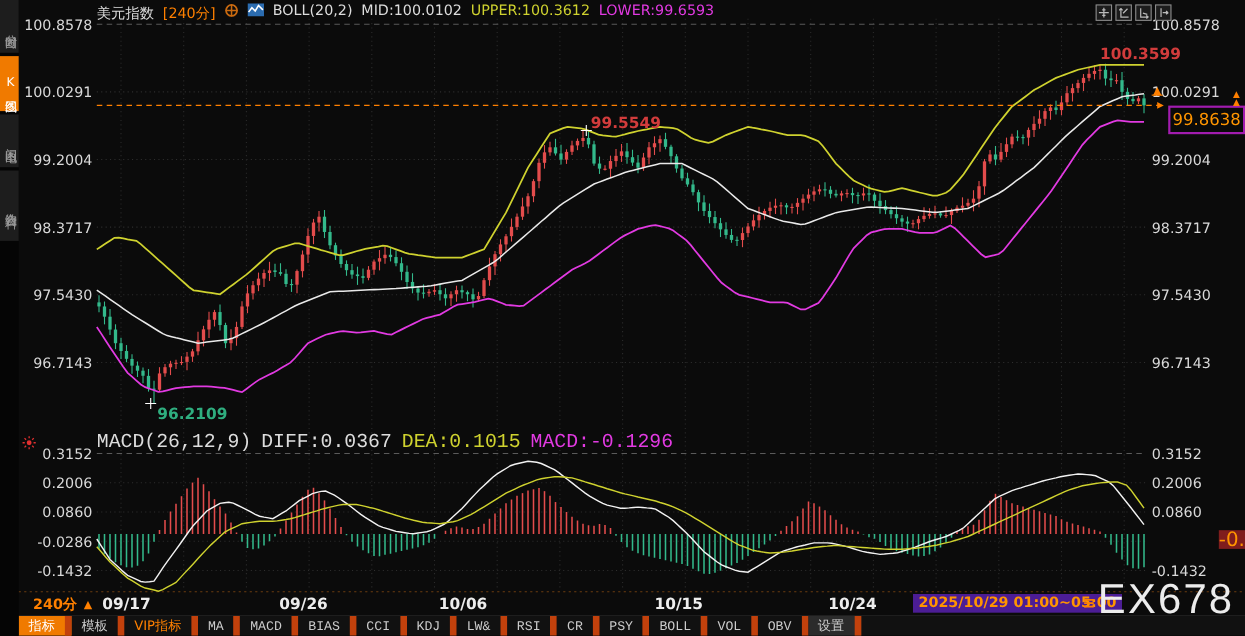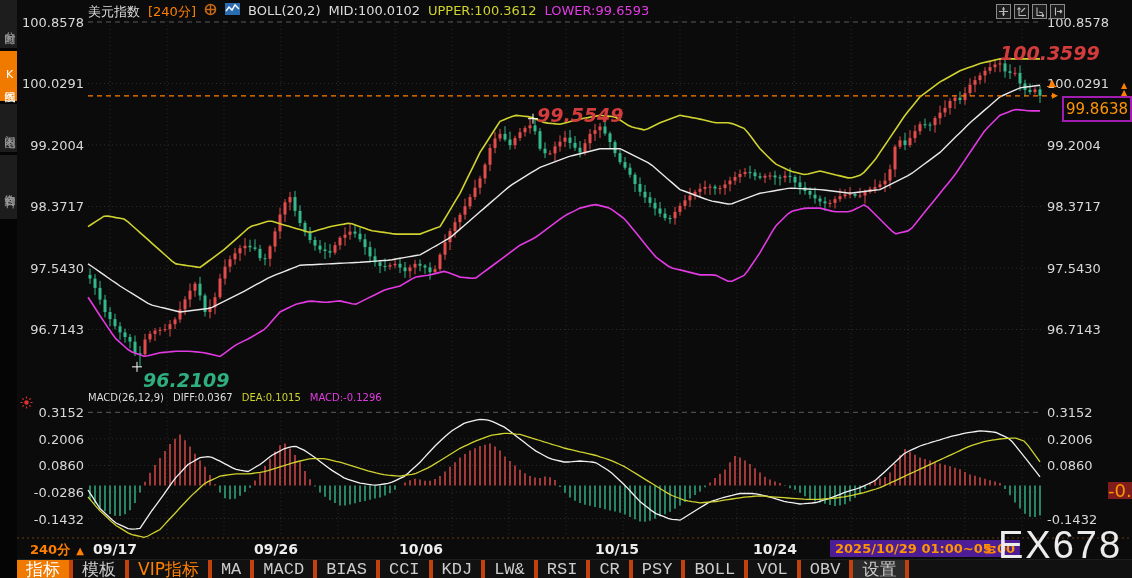--- a/index.html
+++ b/index.html
@@ -9,50 +9,50 @@
   #sidebar{position:absolute;left:0;top:0;width:17px;height:578px;background:#050505;z-index:30;}
   .side-tab{writing-mode:vertical-rl;text-orientation:upright;display:flex;align-items:center;justify-content:center;
         width:17px;color:#9a9a9a;font-size:11px;letter-spacing:1px;background:#1d1d1d;margin-bottom:3px;cursor:pointer;}
   .side-tab.active{background:#f07a00;color:#fff;}
   
   #header{position:absolute;left:88px;top:3px;height:16px;display:flex;gap:8px;
         font-size:13px;color:#ddd;z-index:20;white-space:nowrap;}
   .hdr-period{color:#ff8000;}
   .hdr-upper{color:#cfd22f;}
   .hdr-lower{color:#e23ae2;}
-  #macd-header{position:absolute;left:88px;top:392px;height:15px;display:flex;gap:9px;font-size:10px;color:#ddd;z-index:20;white-space:nowrap;}
+  #macd-header{position:absolute;left:88px;top:392px;height:15px;display:flex;gap:9px;font-size:18px;color:#ddd;z-index:20;white-space:nowrap;font-family:Liberation Mono, monospace;}
   .mh-dea{color:#cfd22f;} .mh-macd{color:#e23ae2;}
   
   #icon-group{position:absolute;left:996px;top:4px;display:flex;gap:3px;z-index:20;}
   .win-icon{width:13px;height:13px;border:1px solid #8a8a8a;background:#1c1c1c;display:flex;align-items:center;justify-content:center;cursor:pointer;}
   
   #chart{position:absolute;left:0;top:0;z-index:5;}
   
-  .ann{position:absolute;font-size:19px;font-weight:bold;z-index:15;font-style:italic;}
+  .ann{position:absolute;font-size:14px;font-weight:bold;z-index:15;}
   #ann-high{left:1000px;top:42px;color:#d23c3c;}
   #ann-midhigh{left:537px;top:104px;color:#d23c3c;}
   #ann-low{left:143px;top:369px;color:#2fae7f;}
   
   #price-badge{position:absolute;left:1062px;top:96px;width:66px;height:22px;border:2px solid #a21caf;background:#0a0a0a;
         color:#ff9500;font-size:15px;display:flex;align-items:center;justify-content:center;z-index:25;}
   #macd-badge{position:absolute;left:1108px;top:482px;width:66px;height:17px;background:#7f1d1d;
         color:#ff9500;font-size:18px;display:flex;align-items:center;z-index:25;}
   #price-flag{position:absolute;left:1047px;top:79px;color:#ff8000;font-size:10px;z-index:25;line-height:8px;text-align:center;}
   #edge-arrows{position:absolute;left:1121px;top:82px;color:#ff8000;font-size:8px;line-height:7px;z-index:25;}
   
   #period-box{position:absolute;left:30px;top:541px;color:#ff8000;font-size:13px;font-weight:bold;z-index:20;display:flex;gap:6px;align-items:center;}
   #datetime-box{position:absolute;left:830px;top:540px;background:#4c1d95;color:#ff9500;font-size:13px;font-weight:bold;
         padding:1px 5px;z-index:20;}
   #menu-glyph{position:absolute;left:984px;top:541px;color:#ff8000;font-size:14px;font-weight:bold;z-index:20;}
   #watermark{position:absolute;left:998px;top:524px;font-size:38px;color:#ececec;letter-spacing:2px;z-index:26;
         font-family:"Liberation Sans",sans-serif;}
   
   #toolbar{position:absolute;left:17px;top:559px;width:1115px;height:19px;background:#111;display:flex;align-items:stretch;z-index:20;
         border-top:1px solid #1e1e1e;}
-  .tb-item{display:flex;align-items:center;padding:0 9px;font-size:17px;color:#ccc;border-right:4px solid #c2410c;cursor:pointer;
+  .tb-item{display:flex;align-items:center;padding:0 9px;font-size:12px;color:#ccc;border-right:6px solid #c2410c;cursor:pointer;
         font-family:"Liberation Mono",monospace;}
   .tb-item.cjk{font-family:"DejaVu Sans",sans-serif;}
   .tb-item.active{background:#f07a00;color:#fff;}
   .tb-item.vip{color:#ff8000;}
   .tb-item.settings{background:#2b2b2b;}
   #alarm-icon{position:absolute;left:20px;top:394px;z-index:20;}
 </style>
 </head>
 <body>
 

